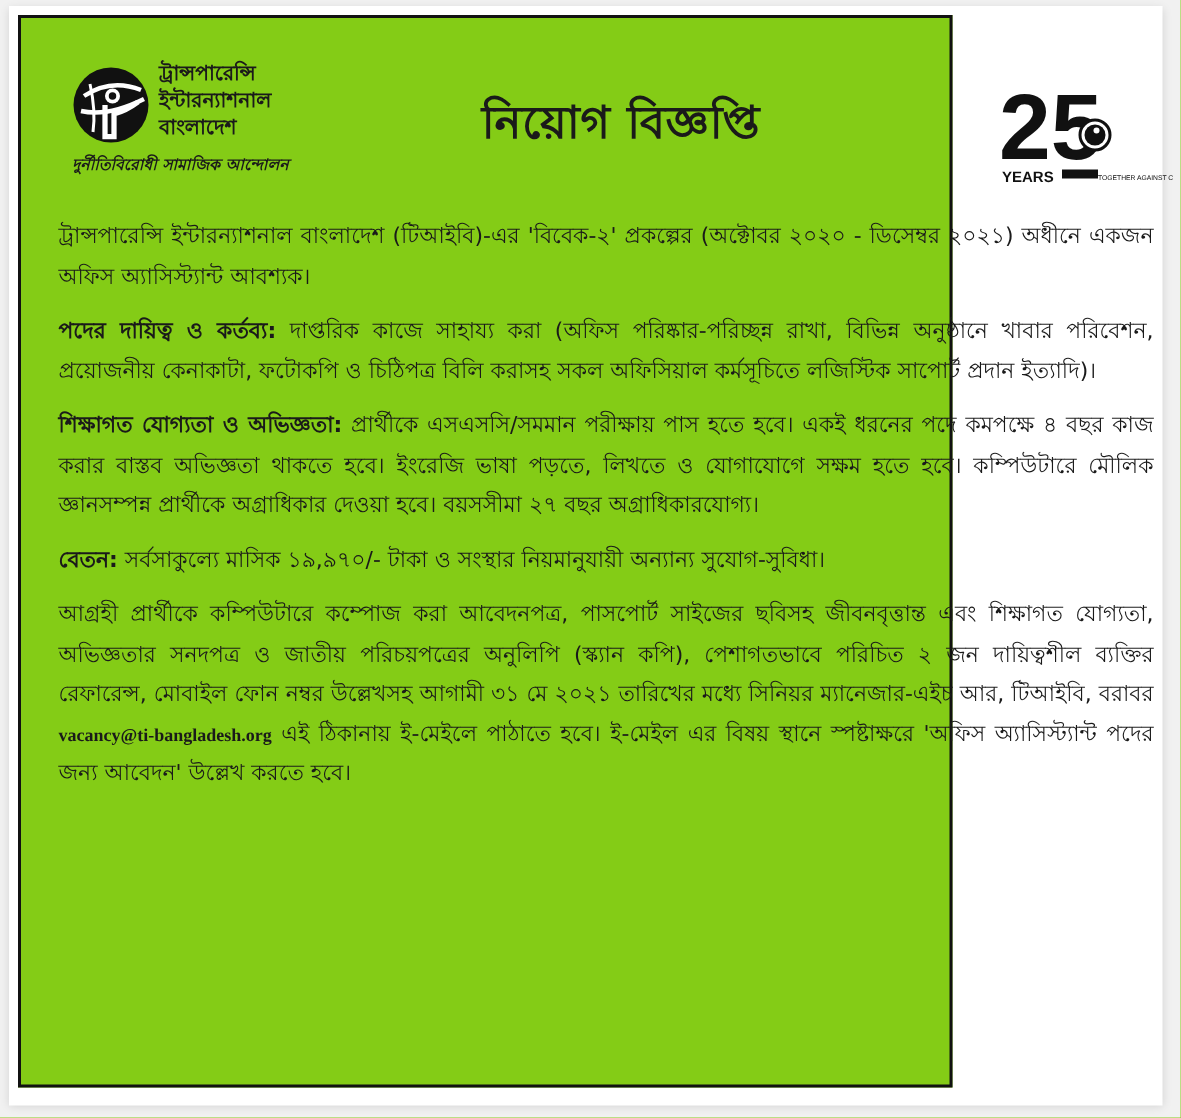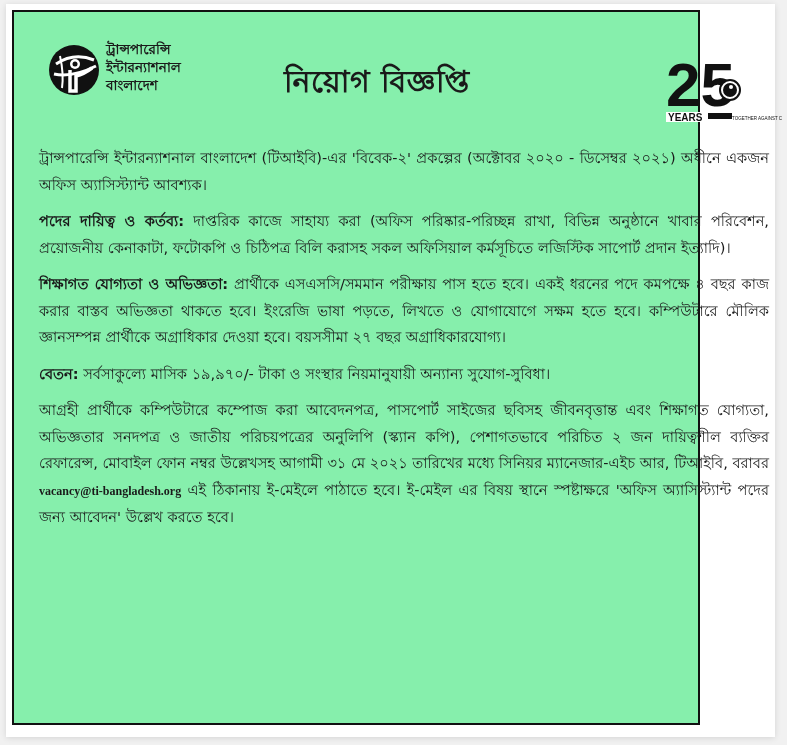--- a/index.html
+++ b/index.html
@@ -5,29 +5,29 @@
   html, body { margin:0; padding:0; }
   body {
     width:787px; height:745px; background:#f1f1f1; position:relative; overflow:hidden;
     font-family: "DejaVu Sans", "Liberation Sans", sans-serif; color:#1a1a1a;
   }
   .card {
     position:absolute; left:6px; top:4px; width:769px; height:733px;
     background:#ffffff; box-shadow:0 1px 6px rgba(0,0,0,0.12);
   }
   .frame {
-    position:absolute; left:6px; top:6px; width:688px; height:715px;
-    border:2px solid #111; box-sizing:border-box; background:#86efac;
+    position:absolute; left:6px; top:6px; width:623px; height:715px;
+    border:2px solid #111; box-sizing:border-box; background:#84cc16;
   }
   .logo-left { position:absolute; left:22px; top:24px; width:220px; height:80px; }
   .logo-mark { position:absolute; left:12px; top:8px; width:52px; height:52px; }
   .logo-text { position:absolute; left:70px; top:4px; font-size:13.5px; font-weight:bold; line-height:18px; }
   .logo-tagline { position:absolute; left:12px; top:66px; font-size:10.5px; font-style:italic; font-weight:bold; white-space:nowrap; }
   .title {
-    position:absolute; left:270px; top:46px; width:260px; text-align:left;
+    position:absolute; left:270px; top:46px; width:260px; text-align:center;
     font-size:30px; font-weight:bold; letter-spacing:0.5px;
   }
   .logo-right { position:absolute; left:648px; top:28px; width:120px; height:90px; }
   .body-text {
     position:absolute; left:25px; top:133px; width:730px;
     font-size:14.6px; line-height:26.5px; text-align:justify;
   }
   .para { margin:0 0 10px 0; }
   .label { font-weight:bold; }
   .email { font-family:"Liberation Serif", serif; font-weight:bold; font-size:12px; }
@@ -47,20 +47,21 @@
         <circle cx="27" cy="20" r="5" fill="#fff"></circle>
         <circle cx="27" cy="20" r="2.5" fill="#111"></circle>
         <path d="M22 26 L22 47 L28 47 L28 32 Q36 30 44 24" stroke="#fff" stroke-width="3.5" fill="none"></path>
         <path d="M12 12 Q16 30 14 44" stroke="#fff" stroke-width="2" fill="none"></path>
       </svg>
       <div class="logo-text">
         <div>ট্রান্সপারেন্সি</div>
         <div>ইন্টারন্যাশনাল</div>
         <div>বাংলাদেশ</div>
       </div>
+      <div class="logo-tagline">দুর্নীতিবিরোধী সামাজিক আন্দোলন</div>
     </div>
 
     <div class="title">নিয়োগ বিজ্ঞপ্তি</div>
 
     <div class="logo-right">
       <svg width="120" height="90" viewBox="0 0 120 90">
         <text x="4" y="66" font-family="Liberation Sans, sans-serif" font-weight="bold" font-size="62" fill="#111">25</text>
         <circle cx="68" cy="50" r="10" fill="#fff" stroke="#111" stroke-width="2"></circle>
         <circle cx="68" cy="50" r="7" fill="#111"></circle>
         <circle cx="69" cy="47" r="2" fill="#fff"></circle>

